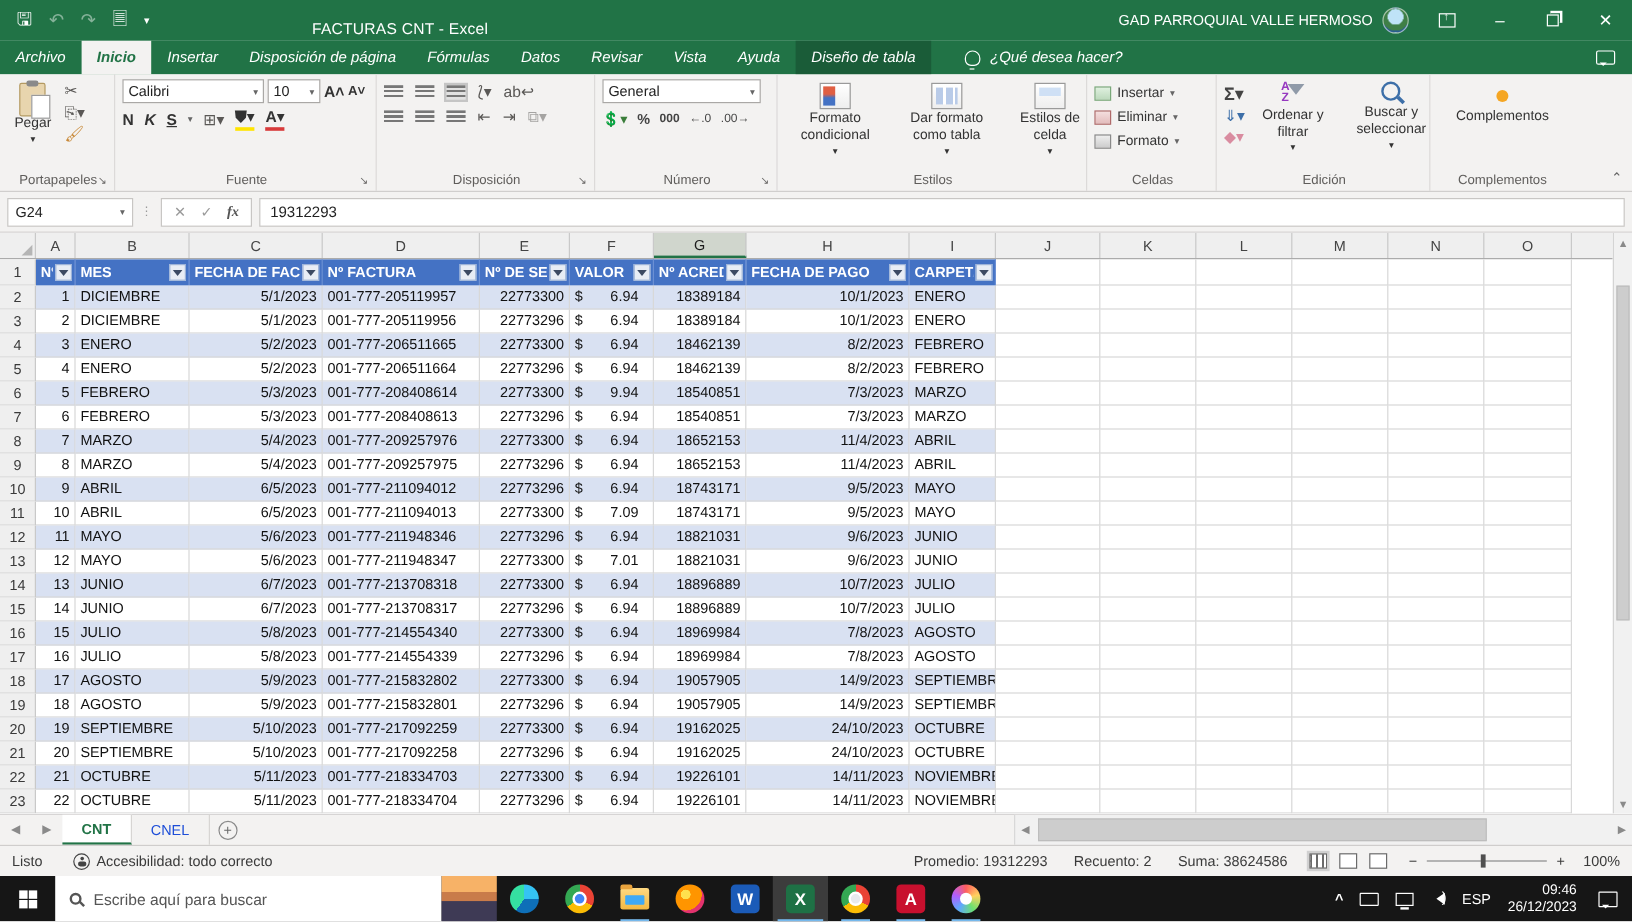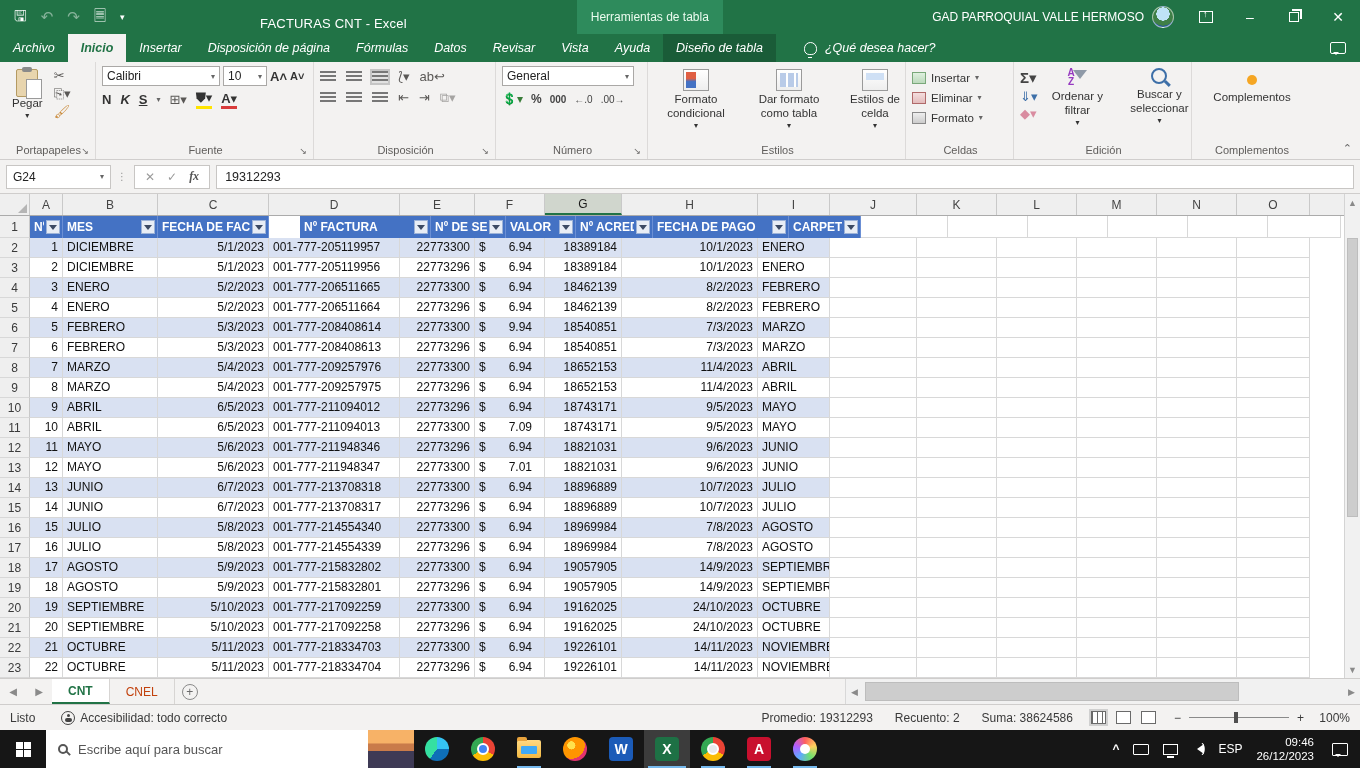--- a/index.html
+++ b/index.html
@@ -101,21 +101,21 @@
   .filterbtn { width:14px; height:14px; background:#e8edf5; border:1px solid #9db3d8; flex-shrink:0; display:flex; align-items:center; justify-content:center; margin-left:2px; }
   .filterbtn:after { content:""; border:4px solid transparent; border-top:5px solid #3c4a63; margin-top:4px; }
   .vscroll { width:16px; background:#f1f1f1; border-left:1px solid #d4d4d4; display:flex; flex-direction:column; align-items:center; }
   .vs-btn { height:17px; width:100%; display:flex; align-items:center; justify-content:center; color:#8a8a8a; font-size:9px; }
   .vs-track { flex:1; width:100%; position:relative; }
   .vs-thumb { position:absolute; top:6%; left:2px; right:2px; height:62%; background:#cdcdcd; border:1px solid #bdbdbd; }
 
   
   .tabbar { height:26px; background:#f3f2f1; border-top:1px solid #cfcdcc; display:flex; align-items:stretch; flex-shrink:0; }
   .tnav { width:26px; display:flex; align-items:center; justify-content:center; color:#8a8a8a; font-size:10px; }
-  .stab { padding:0 16px; display:flex; align-items:center; font-size:12px; color:#c2410c; border-right:1px solid #d7d5d3; }
+  .stab { padding:0 16px; display:flex; align-items:center; font-size:12px; color:#1d4ed8; border-right:1px solid #d7d5d3; }
   .stab.active { background:#fff; color:#217346; font-weight:bold; border-bottom:2px solid #217346; }
   .addsheet { width:30px; display:flex; align-items:center; justify-content:center; }
   .pluscirc { width:16px; height:16px; border:1px solid #8a8a8a; border-radius:50%; color:#6a6a6a; display:flex; align-items:center; justify-content:center; font-size:12px; line-height:1; }
   .tspacer { flex:1; }
   .hscroll { width:515px; display:flex; align-items:center; background:#f1f1f1; border-left:1px solid #d8d8d8; }
   .hs-btn { width:17px; text-align:center; color:#8a8a8a; font-size:9px; }
   .hs-track { flex:1; height:100%; position:relative; }
   .hs-thumb { position:absolute; left:2px; top:3px; bottom:3px; width:78%; background:#cdcdcd; border:1px solid #bdbdbd; }
 
   
@@ -186,21 +186,20 @@
 
   <div class="titlebar">
     <div class="qat">
       <span class="qbtn">🖫</span>
       <span class="qbtn dim">↶</span>
       <span class="qbtn dim">↷</span>
       <span class="qbtn">🗏</span>
       <span class="qbtn caret">▾</span>
     </div>
     <div class="title-center">FACTURAS CNT  -  Excel</div>
-    <div class="ctx-tools">Herramientas de tabla</div>
     <div class="tb-right">
       <div class="account">
         <span>GAD PARROQUIAL VALLE HERMOSO</span>
         <span class="avatar"></span>
       </div>
       <div class="winbtn">
           <span class="ribbonopt-icon"></span>
         </div>
       <div class="winbtn">–</div>
       <div class="winbtn">
@@ -451,21 +450,21 @@
               <div class="filterbtn"></div>
             </div>
             <div class="thcell" style="width: 95px;">
               <div class="thlabel">MES</div>
               <div class="filterbtn"></div>
             </div>
             <div class="thcell" style="width: 111px;">
               <div class="thlabel">FECHA DE FACTU</div>
               <div class="filterbtn"></div>
             </div>
-            <div class="thcell" style="width: 131px; margin-left: 31px;">
+            <div class="thcell" style="width: 131px;">
               <div class="thlabel">Nº FACTURA</div>
               <div class="filterbtn"></div>
             </div>
             <div class="thcell" style="width: 75px;">
               <div class="thlabel">Nº DE SERV</div>
               <div class="filterbtn"></div>
             </div>
             <div class="thcell" style="width: 70px;">
               <div class="thlabel">VALOR</div>
               <div class="filterbtn"></div>

